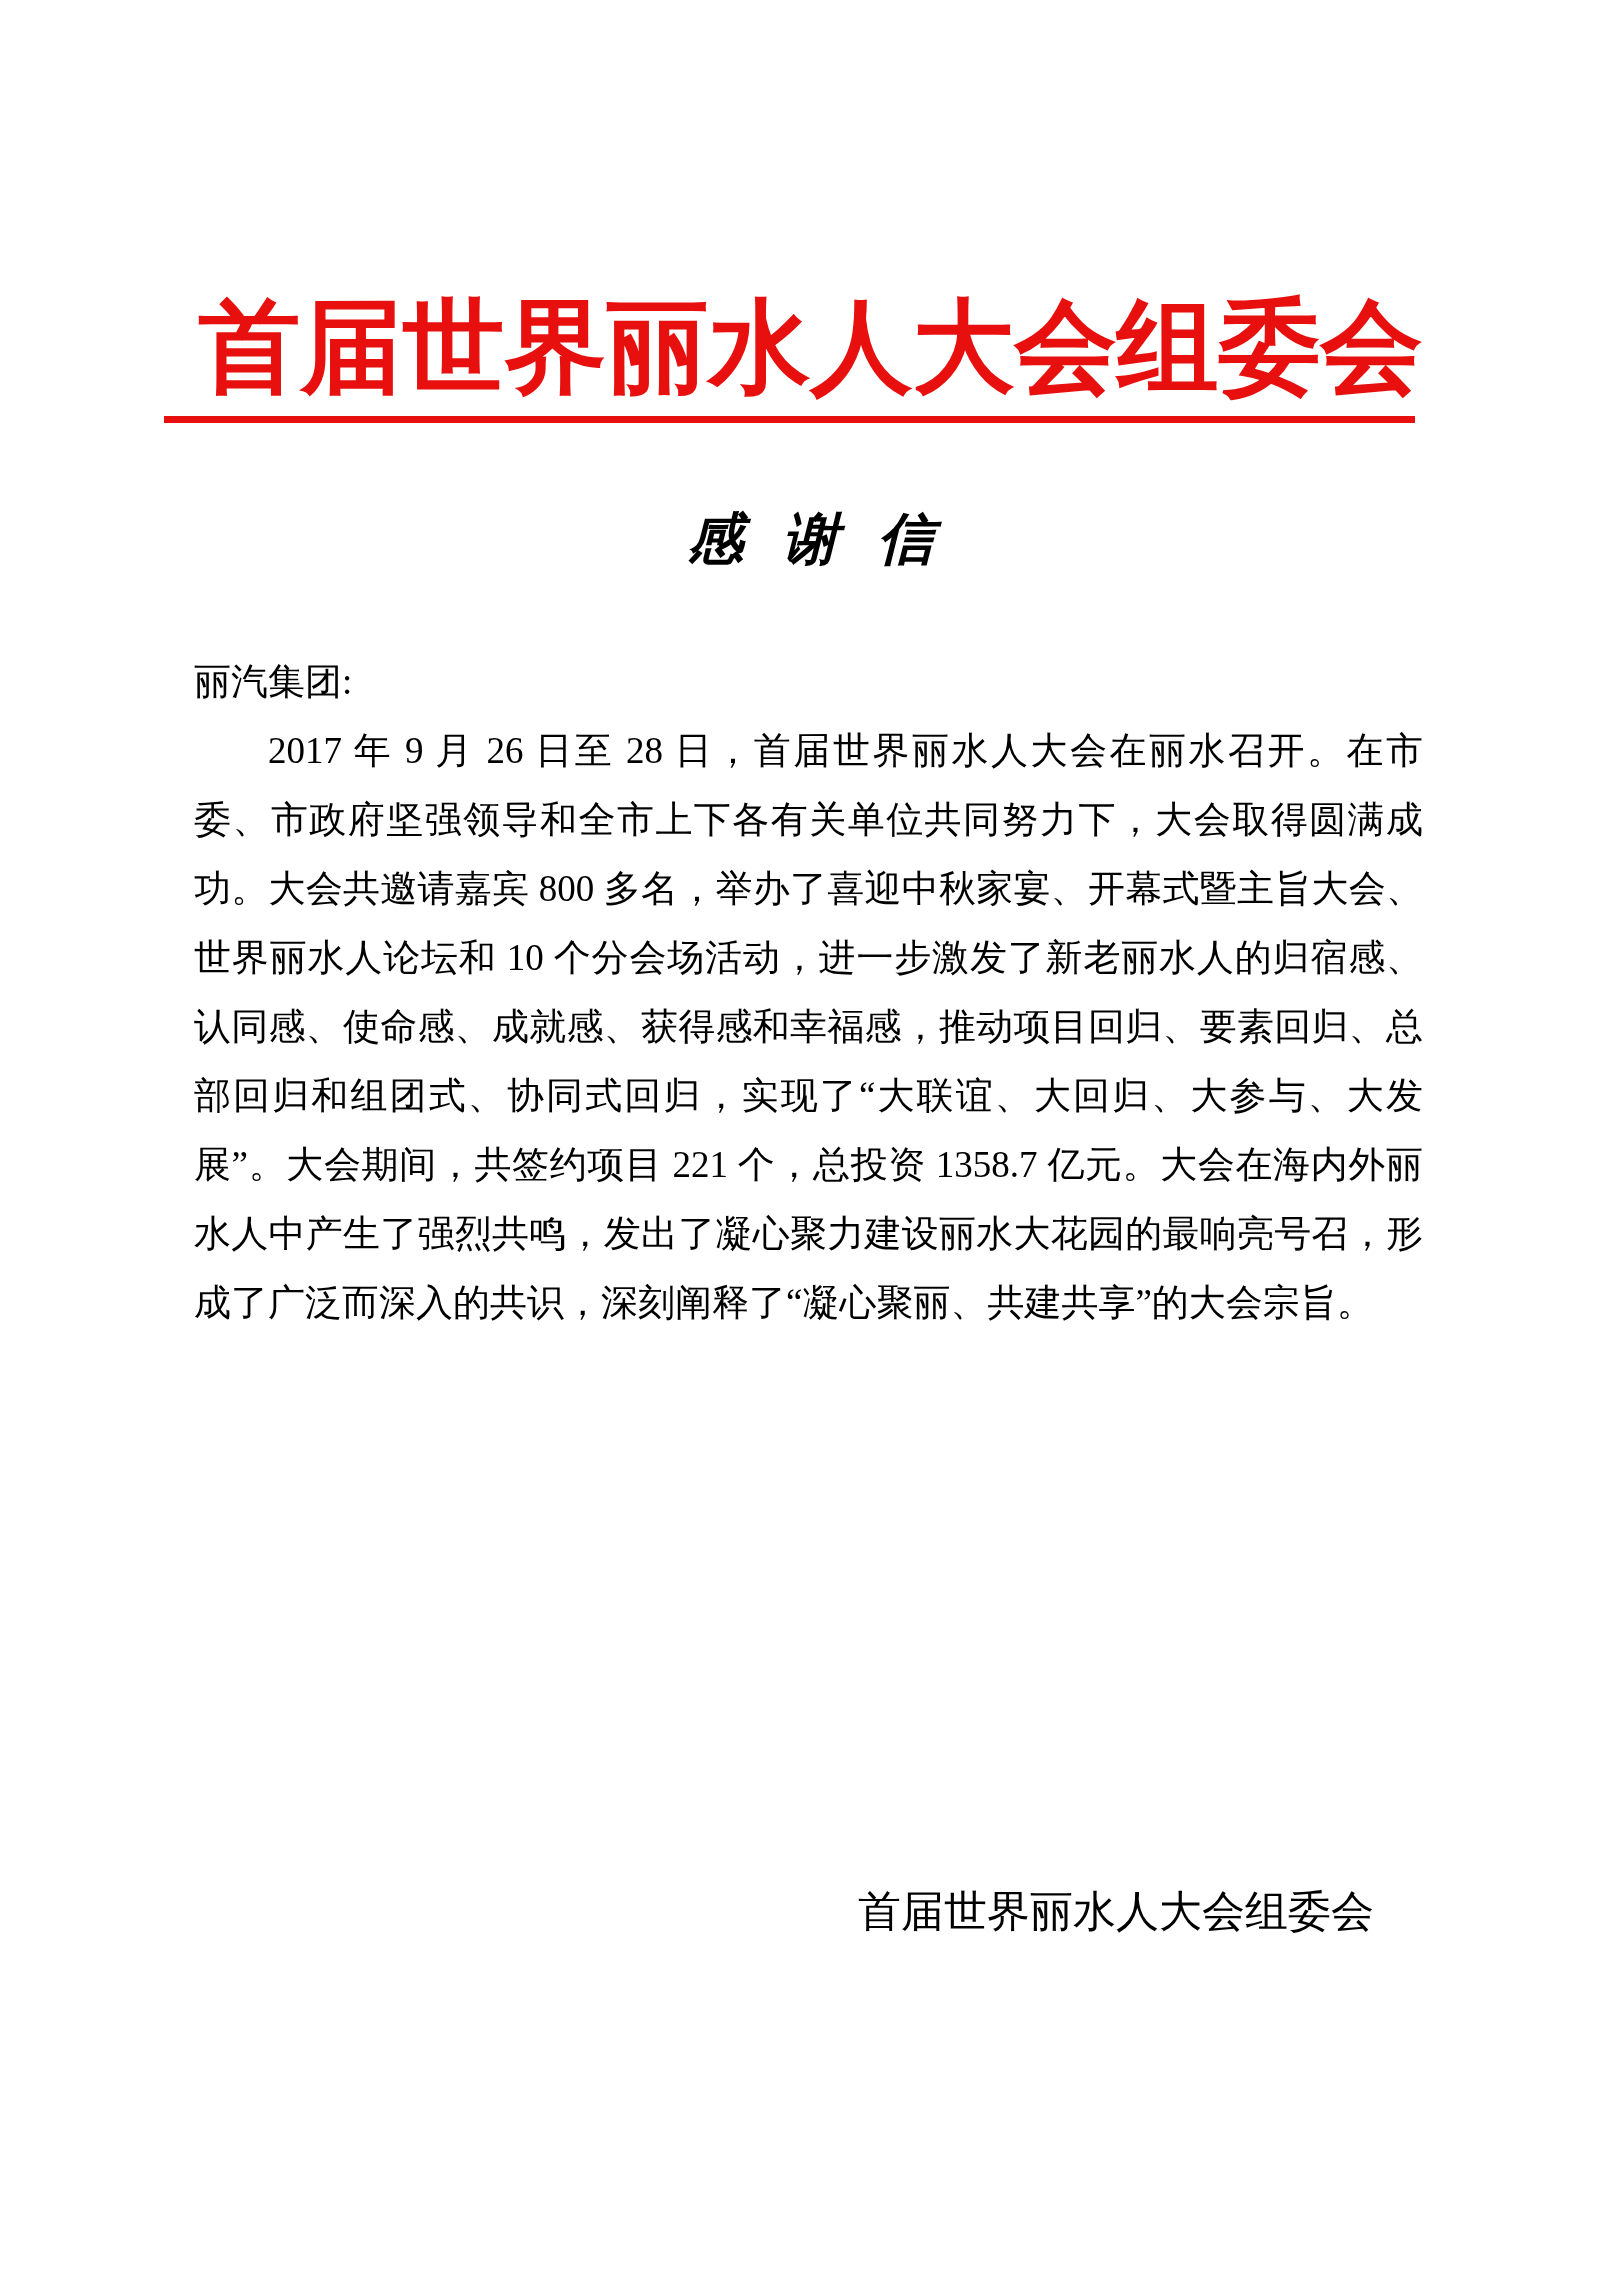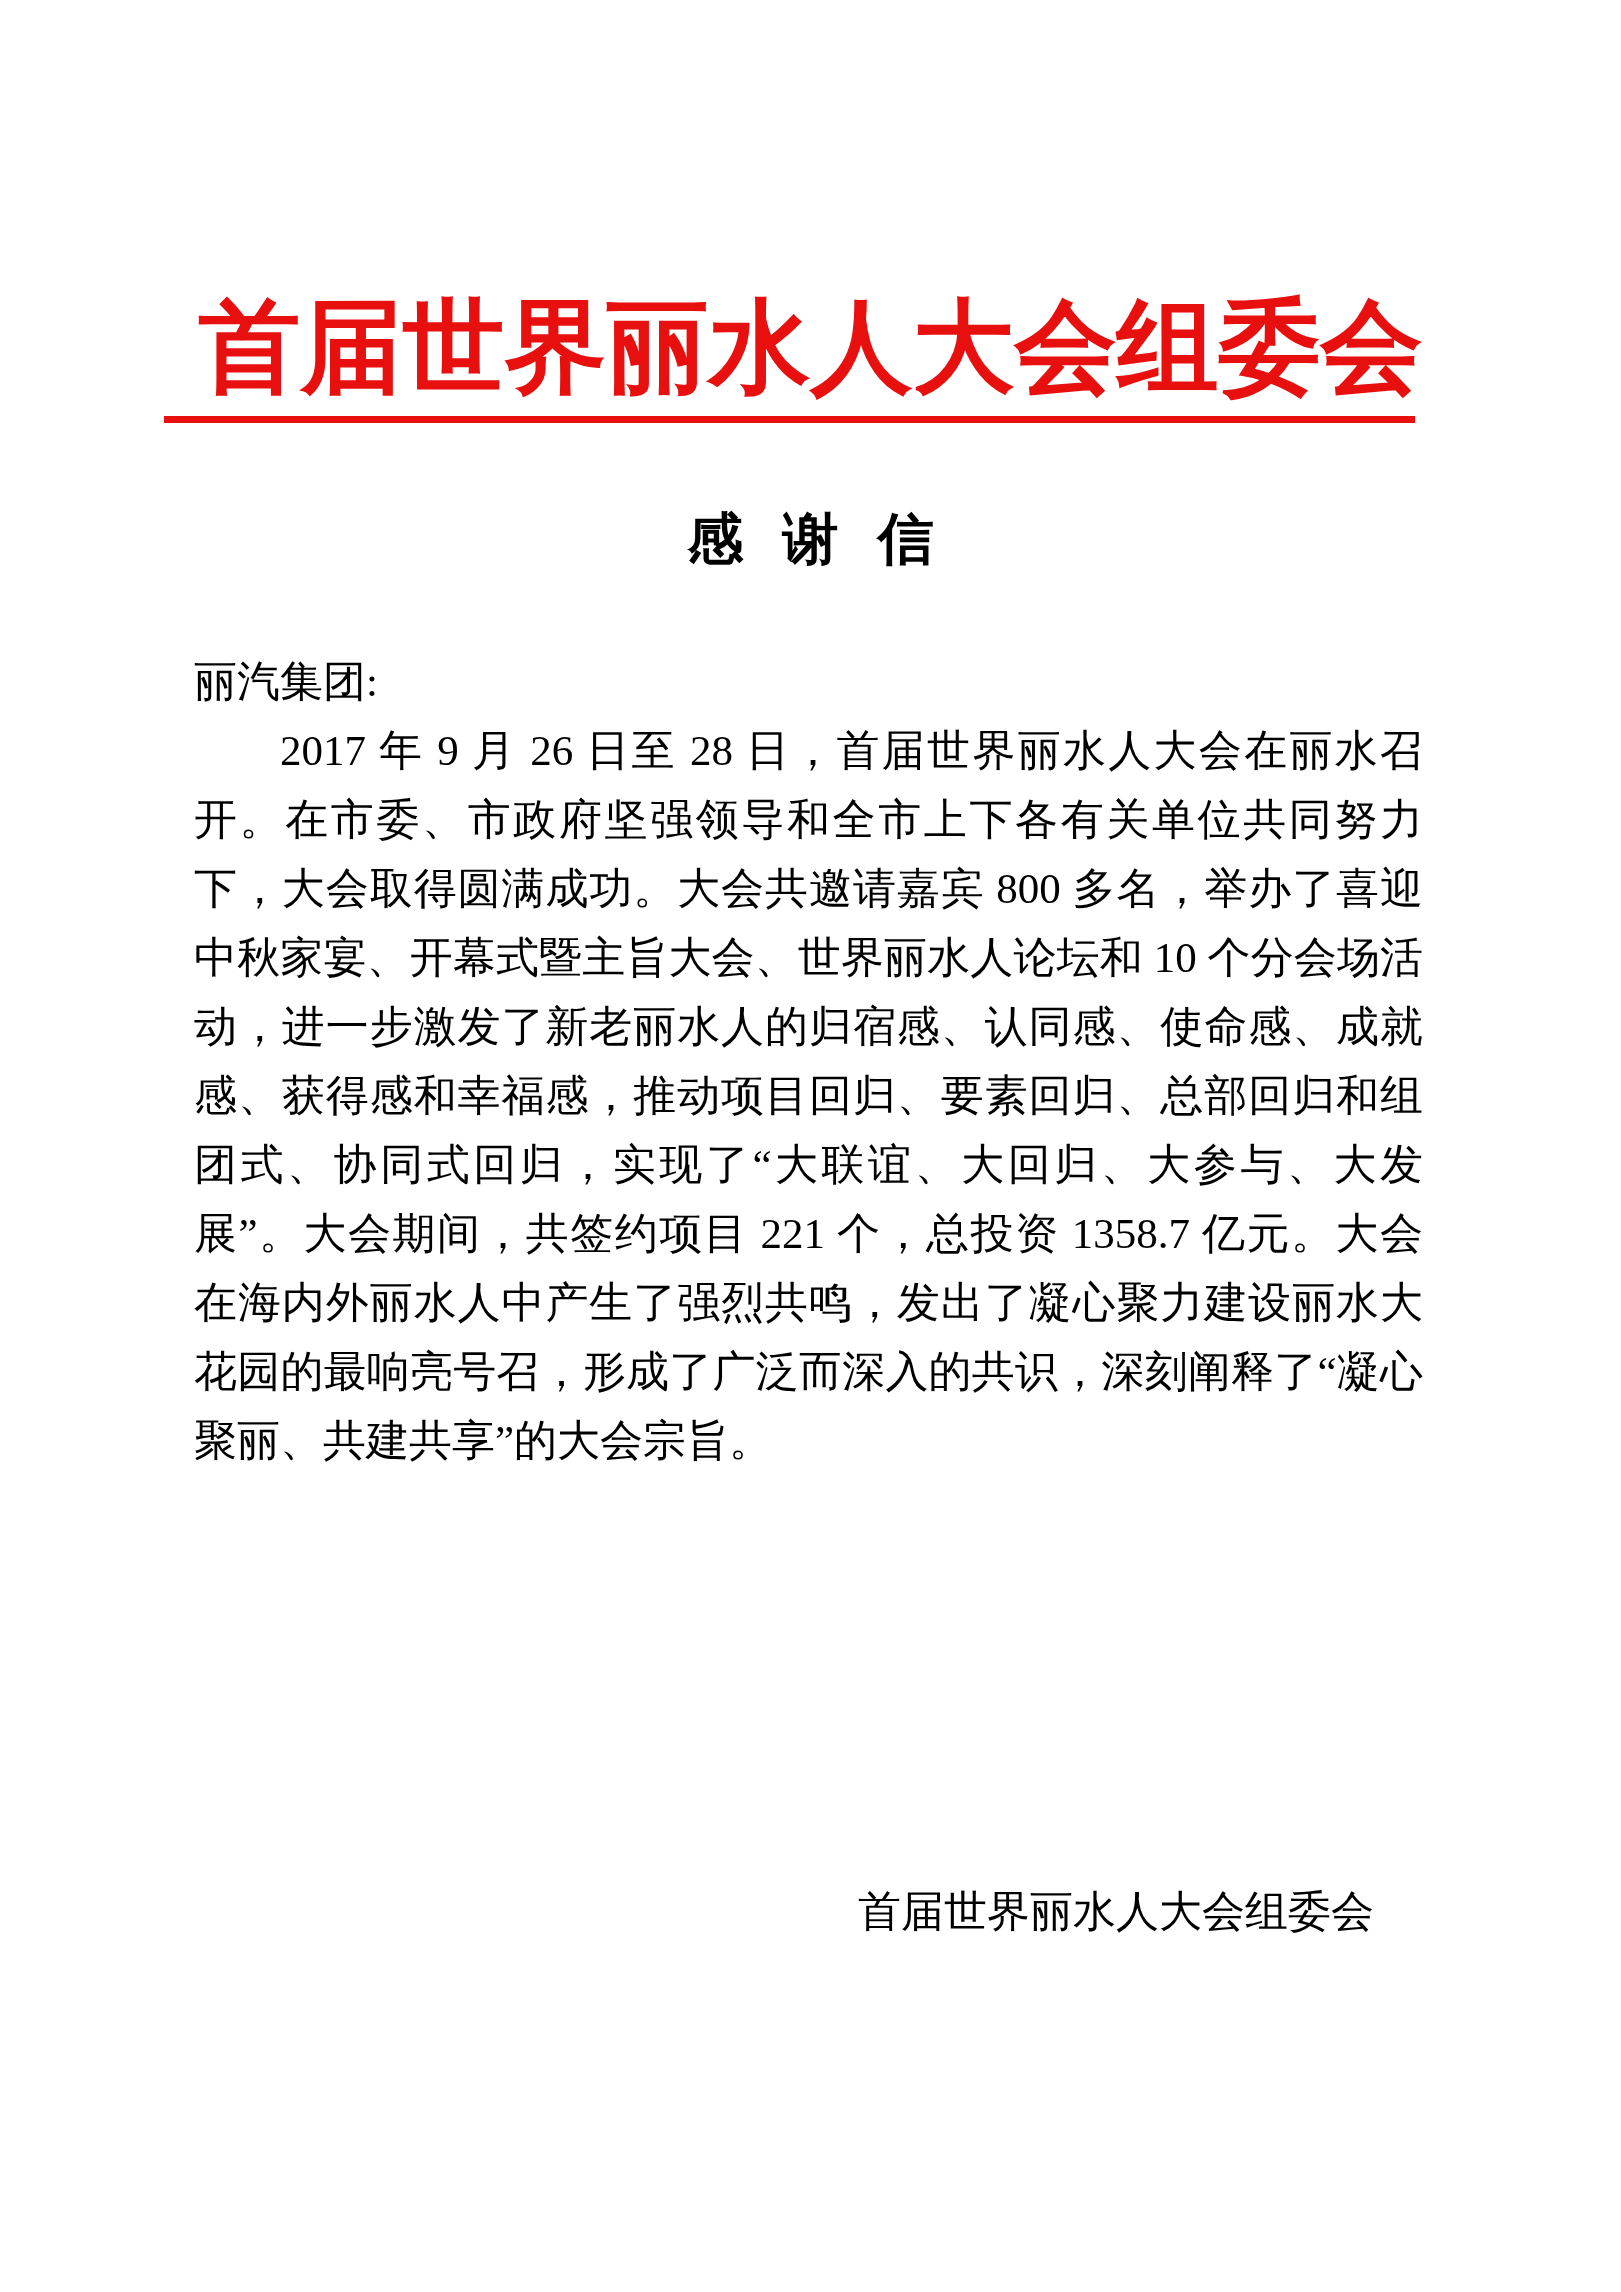--- a/index.html
+++ b/index.html
@@ -41,27 +41,28 @@
     top: 510px;
     left: 0;
     width: 100%;
     margin: 0;
     text-align: center;
     font-size: 56px;
     line-height: 59px;
     font-weight: 700;
     word-spacing: 0.45em;
     color: var(--text-color, #000000);
+    font-style: italic;
   }
   .letter-body {
     position: absolute;
     top: 647px;
     left: 194px;
     width: 1229px;
-    font-size: 43px;
+    font-size: 37px;
     line-height: 69px;
     text-align: justify;
     text-justify: inter-ideograph;
   }
   .letter-body p {
     margin: 0;
     padding: 0;
   }
   .salutation {
     text-indent: 0;

